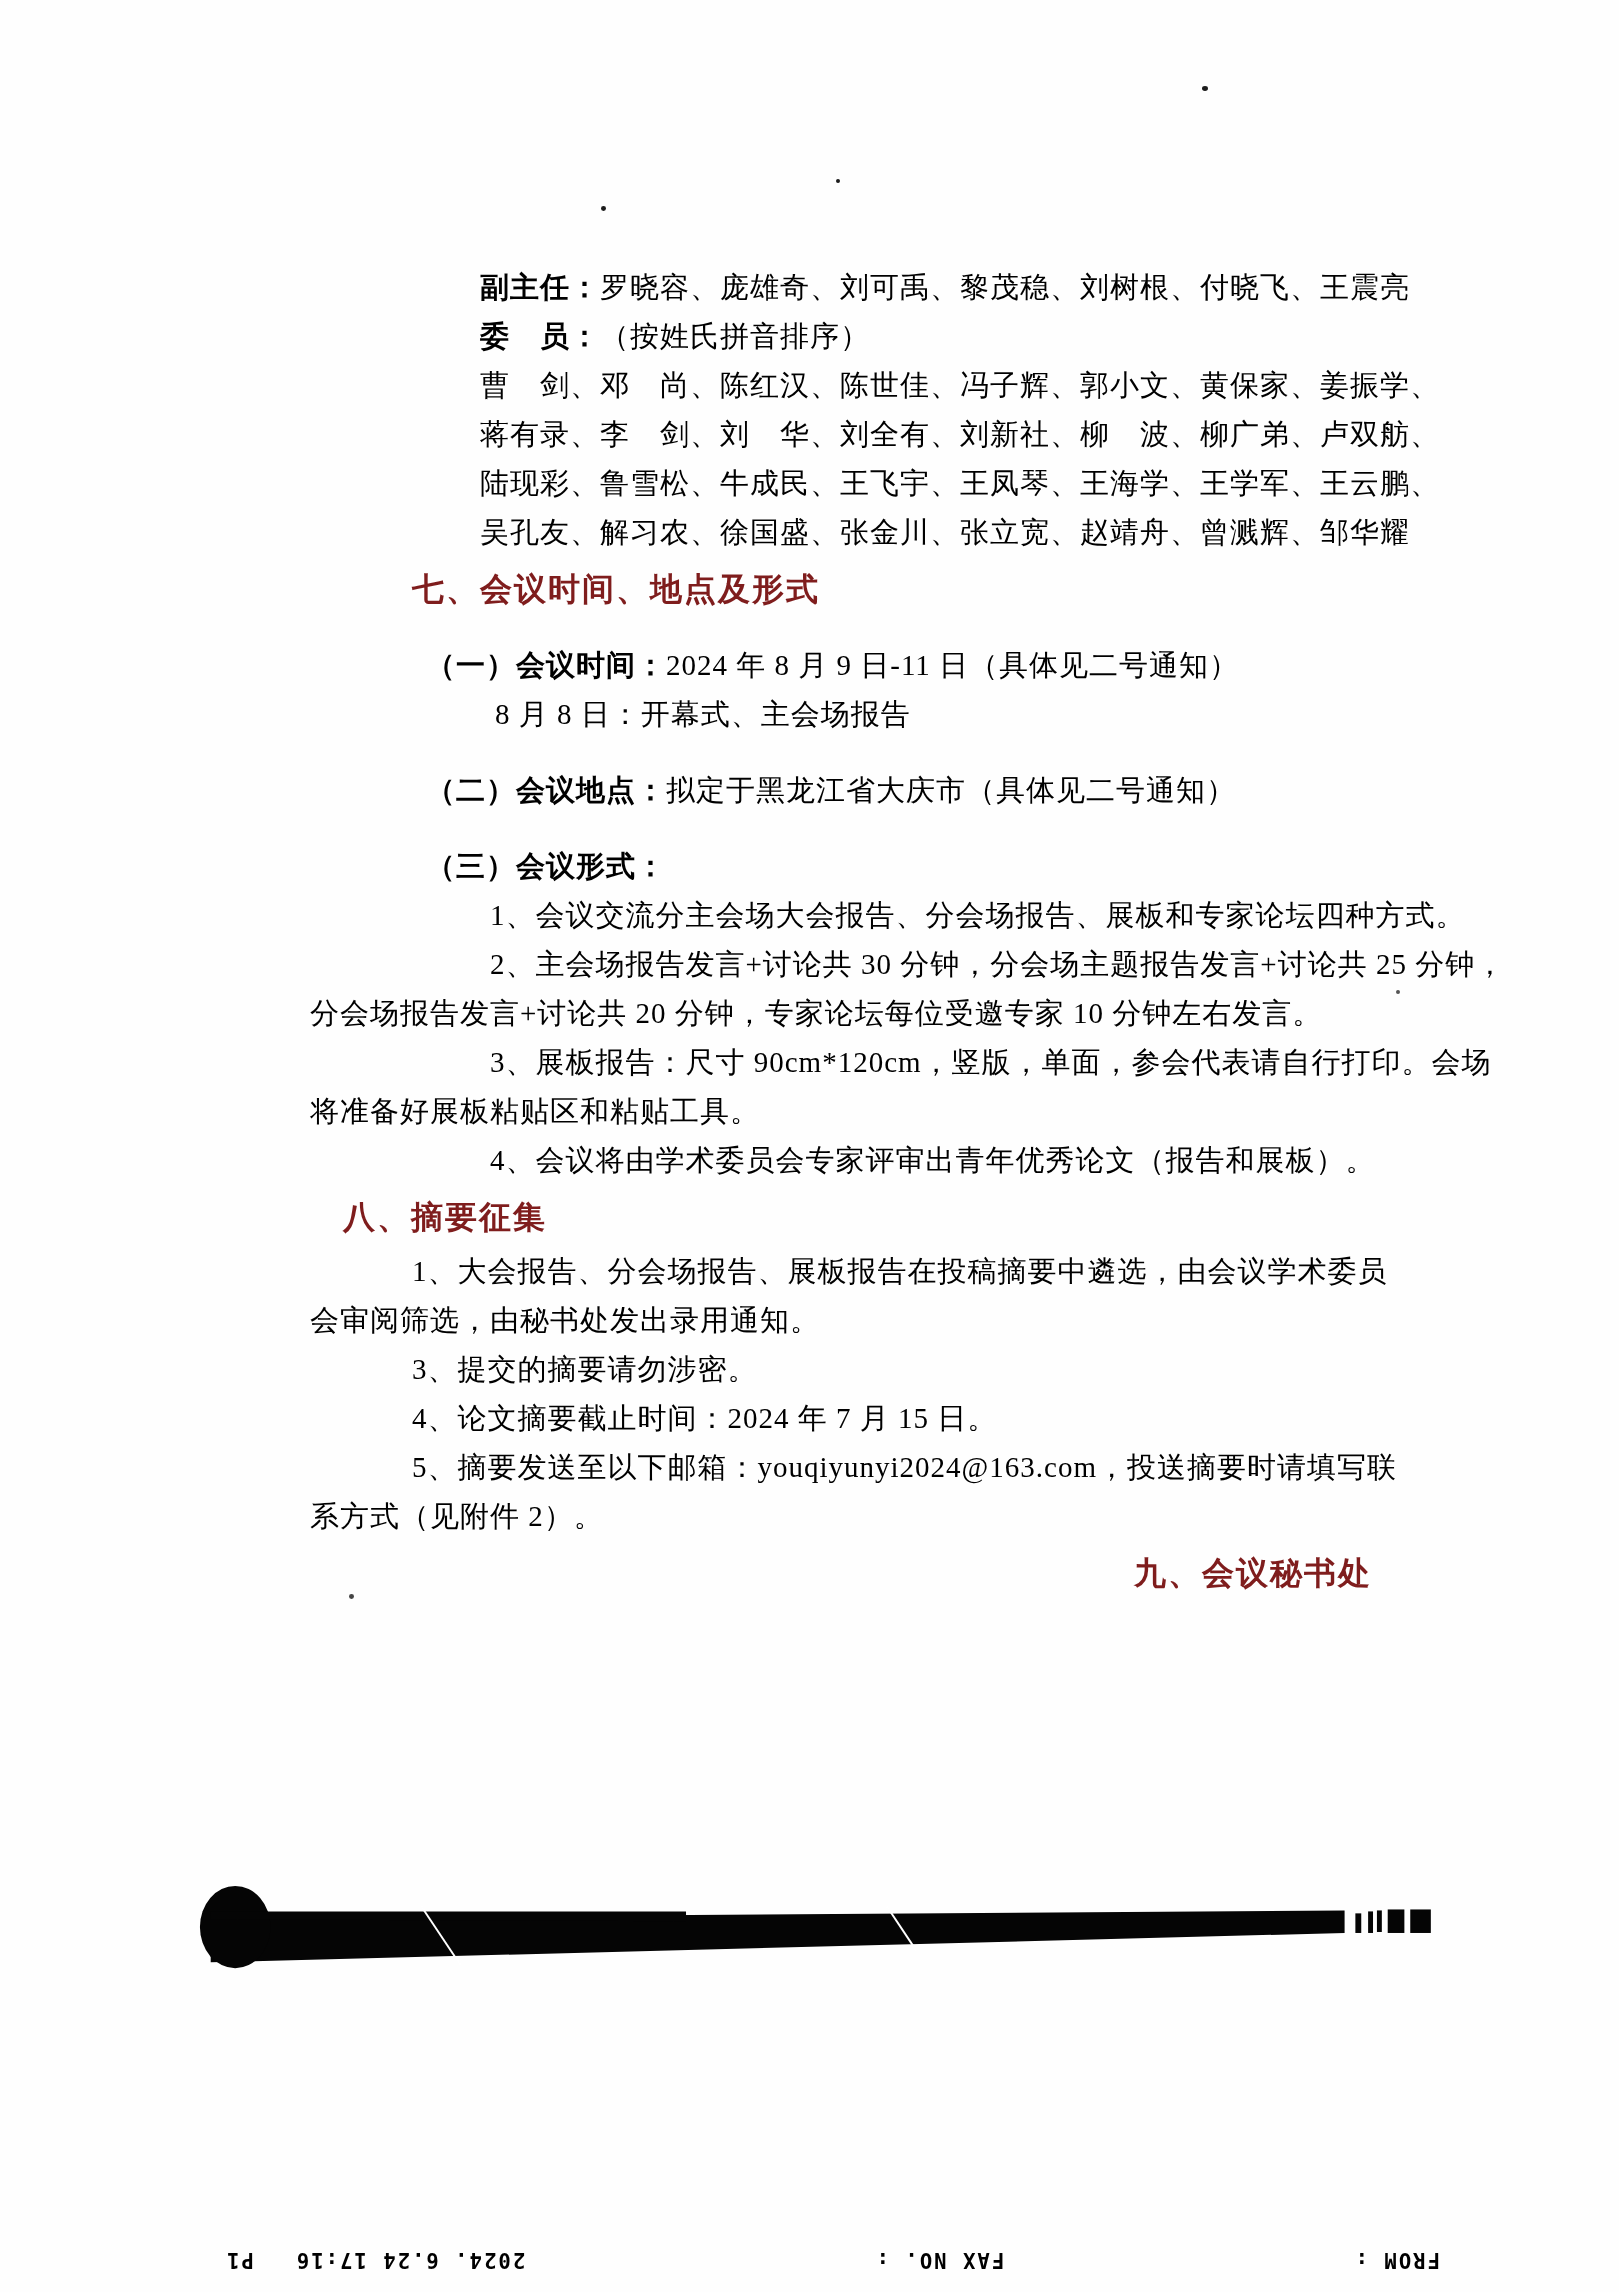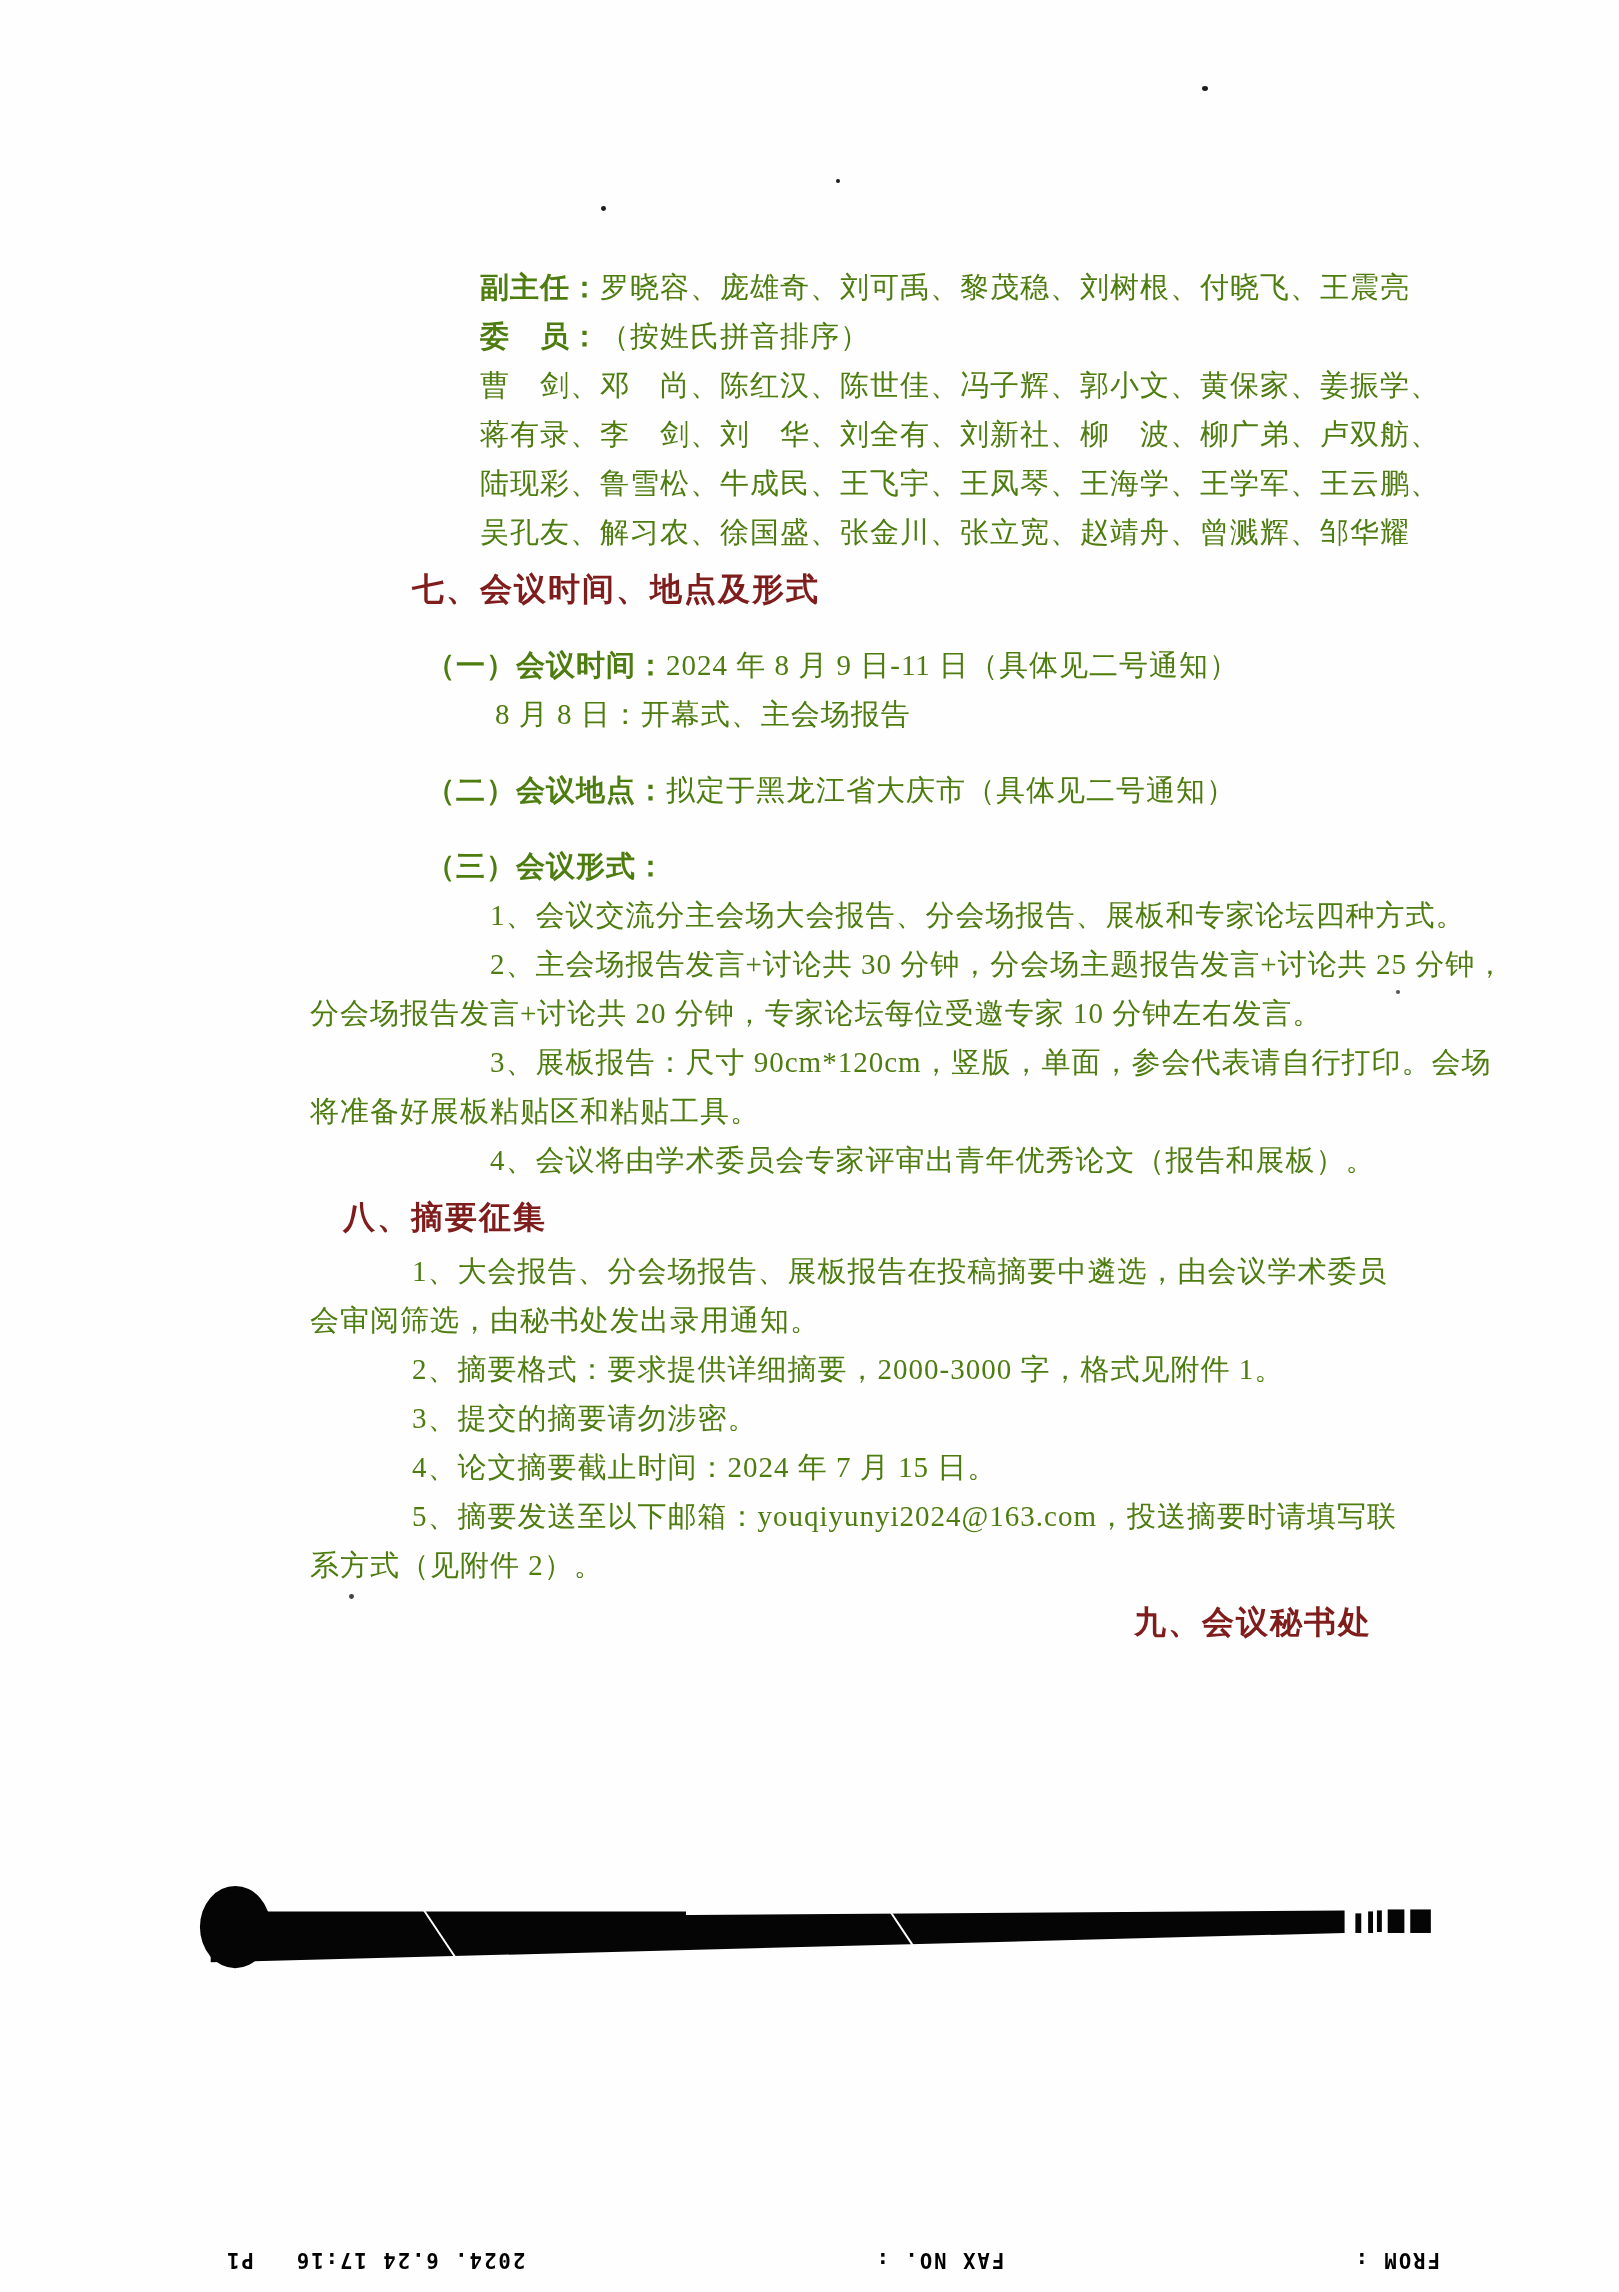--- a/index.html
+++ b/index.html
@@ -20,21 +20,21 @@
     position: absolute;
     left: 294px;
     top: 263px;
     width: 1078px;
   }
   .line {
     font-size: 29px;
     line-height: 49px;
     letter-spacing: 1px;
     white-space: nowrap;
-    color: #4d7c0f;
+    color: #000000;
   }
   .h {
     font-size: 32px;
     line-height: 49px;
     font-weight: bold;
     letter-spacing: 2px;
     white-space: nowrap;
     color: #7f1d1d;
     margin-top: 7.8px;
   }
@@ -107,21 +107,20 @@
     <div class="line ml200">2、主会场报告发言+讨论共 30 分钟，分会场主题报告发言+讨论共 25 分钟，</div>
     <div class="line ml0">分会场报告发言+讨论共 20 分钟，专家论坛每位受邀专家 10 分钟左右发言。</div>
     <div class="line ml200">3、展板报告：尺寸 90cm*120cm，竖版，单面，参会代表请自行打印。会场</div>
     <div class="line ml0">将准备好展板粘贴区和粘贴工具。</div>
     <div class="line ml200">4、会议将由学术委员会专家评审出青年优秀论文（报告和展板）。</div>
 
     <div class="h ml50">八、摘要征集</div>
 
     <div class="line ml120 mt6">1、大会报告、分会场报告、展板报告在投稿摘要中遴选，由会议学术委员</div>
     <div class="line ml0">会审阅筛选，由秘书处发出录用通知。</div>
-    <div class="line ml120">2、摘要格式：要求提供详细摘要，2000-3000 字，格式见附件 1。</div>
     <div class="line ml120">3、提交的摘要请勿涉密。</div>
     <div class="line ml120">4、论文摘要截止时间：2024 年 7 月 15 日。</div>
     <div class="line ml120">5、摘要发送至以下邮箱：youqiyunyi2024@163.com，投送摘要时请填写联</div>
     <div class="line ml0">系方式（见附件 2）。</div>
 
     <div class="h ml70">九、会议秘书处</div>
 
   </div>
 
   <div class="speck" style="left:601px; top:206px; width:4.9px; height:4.9px;"></div>

